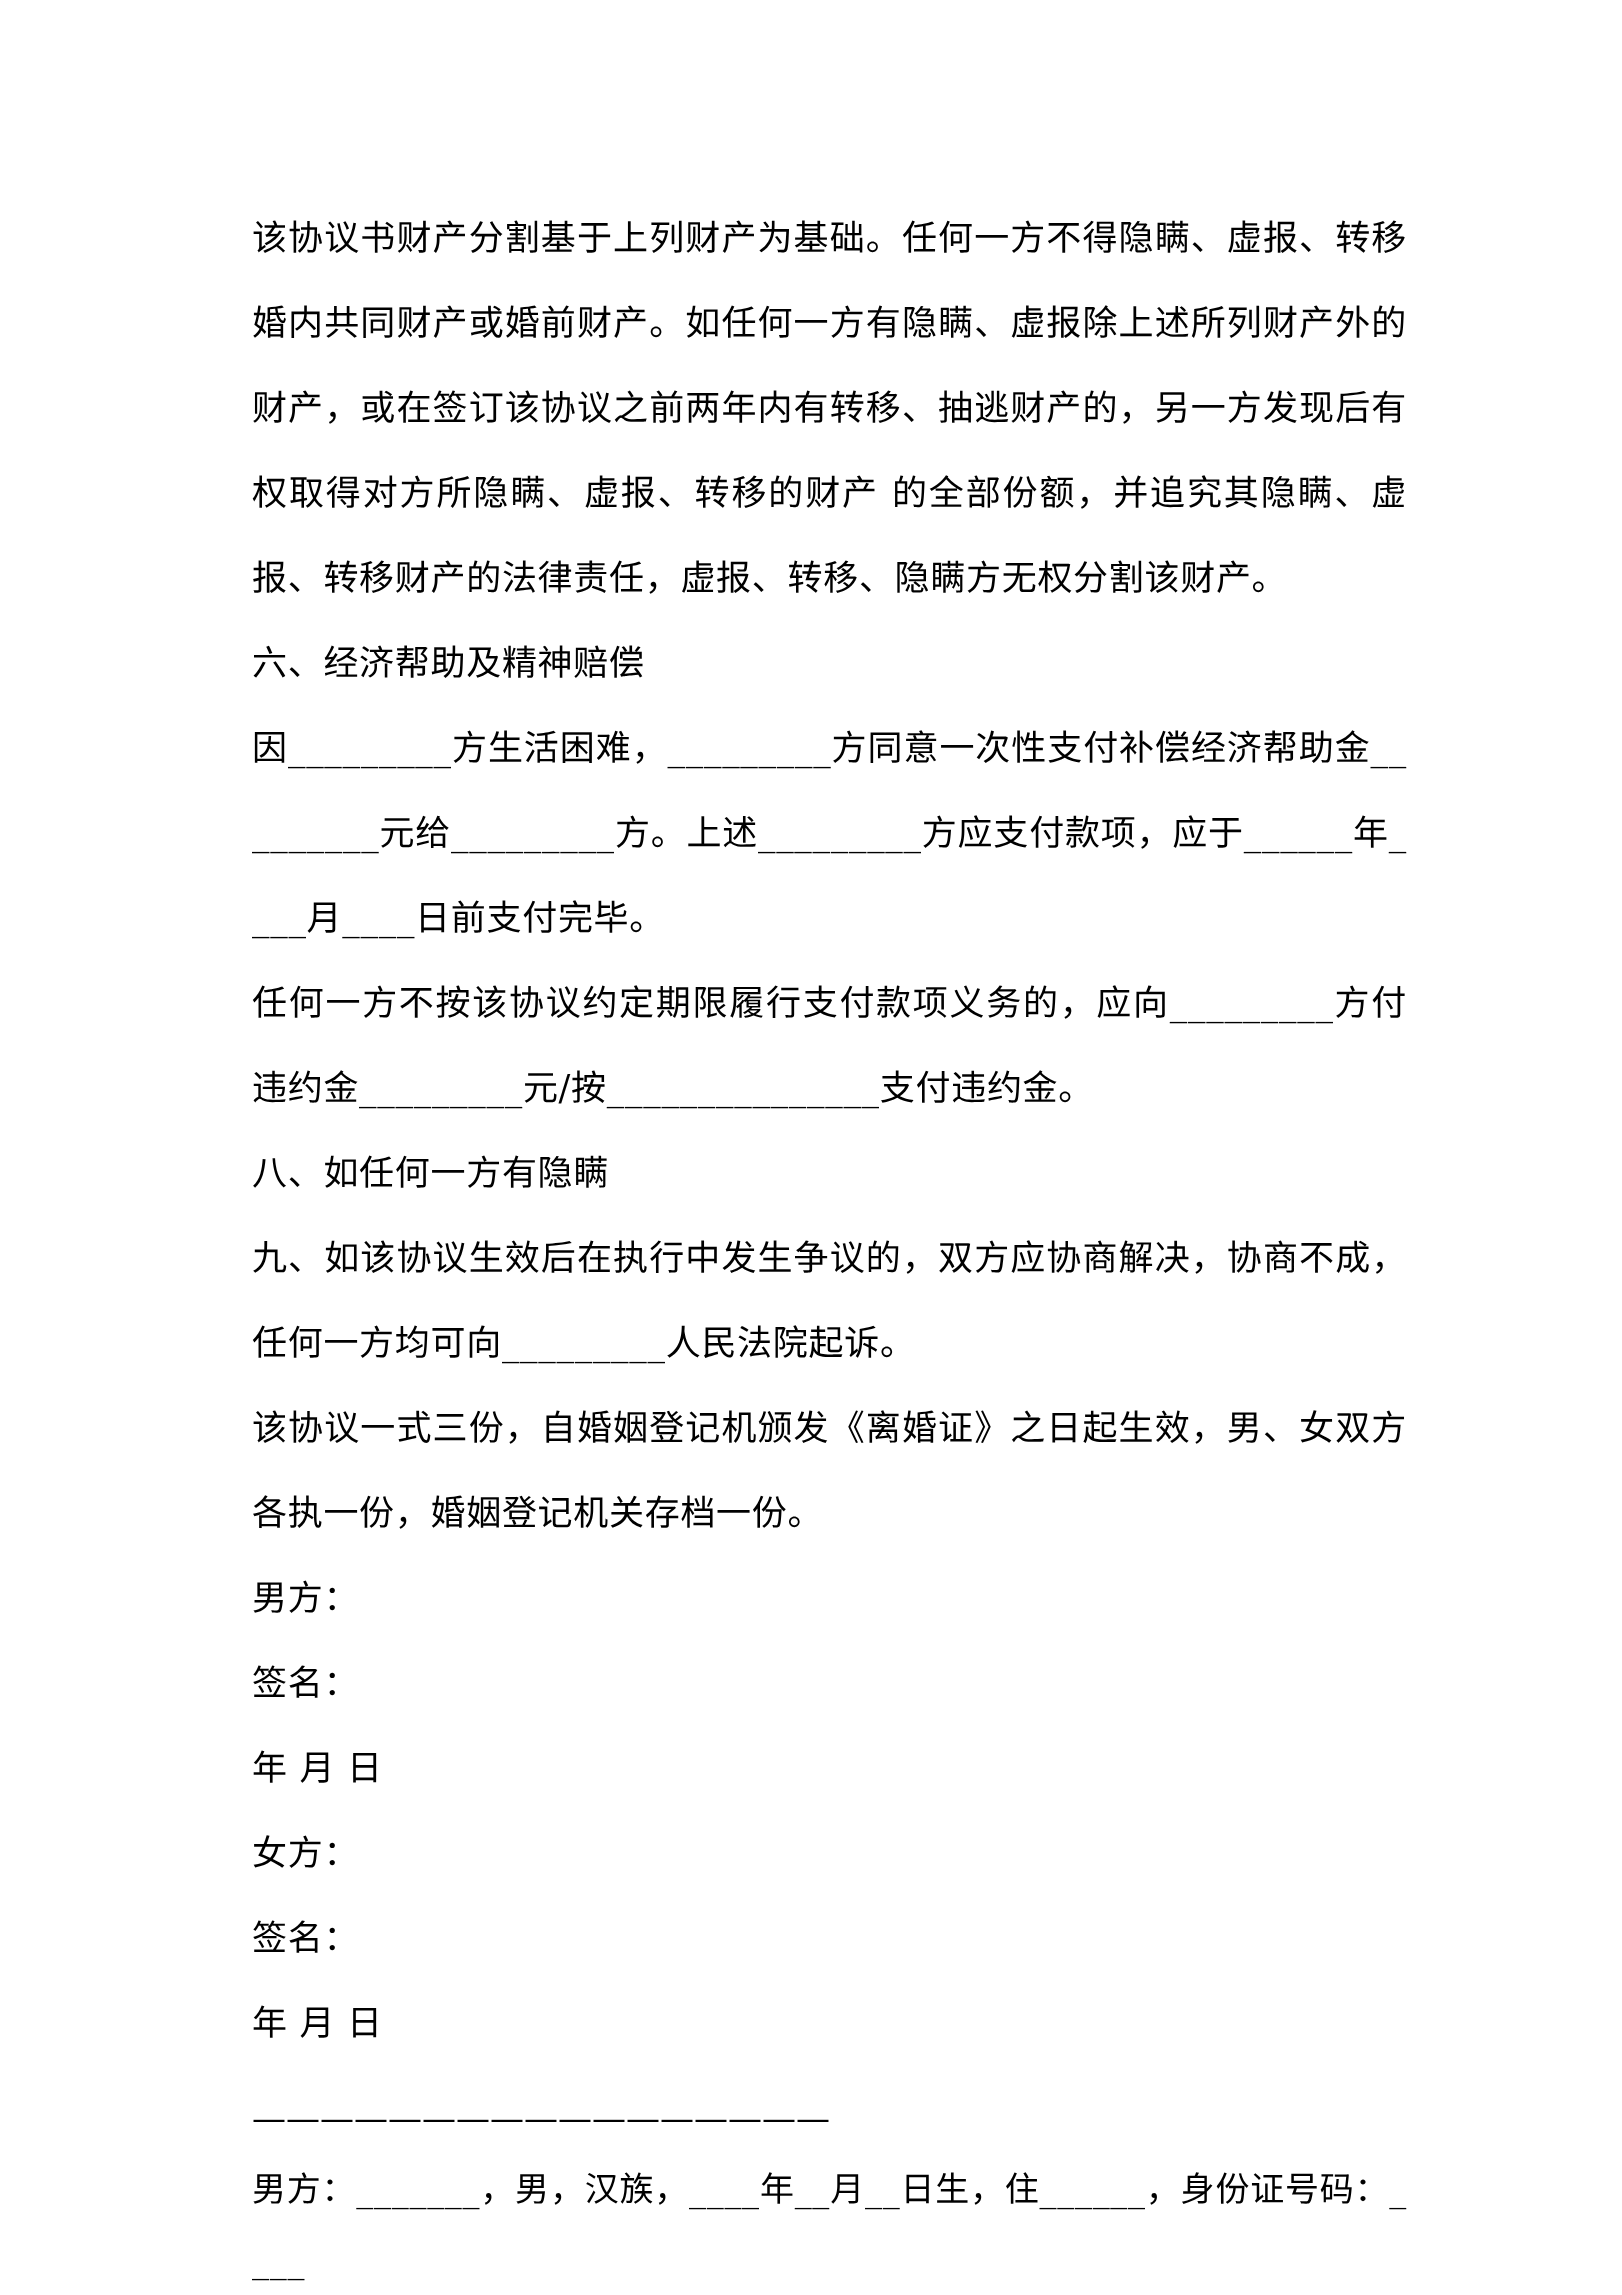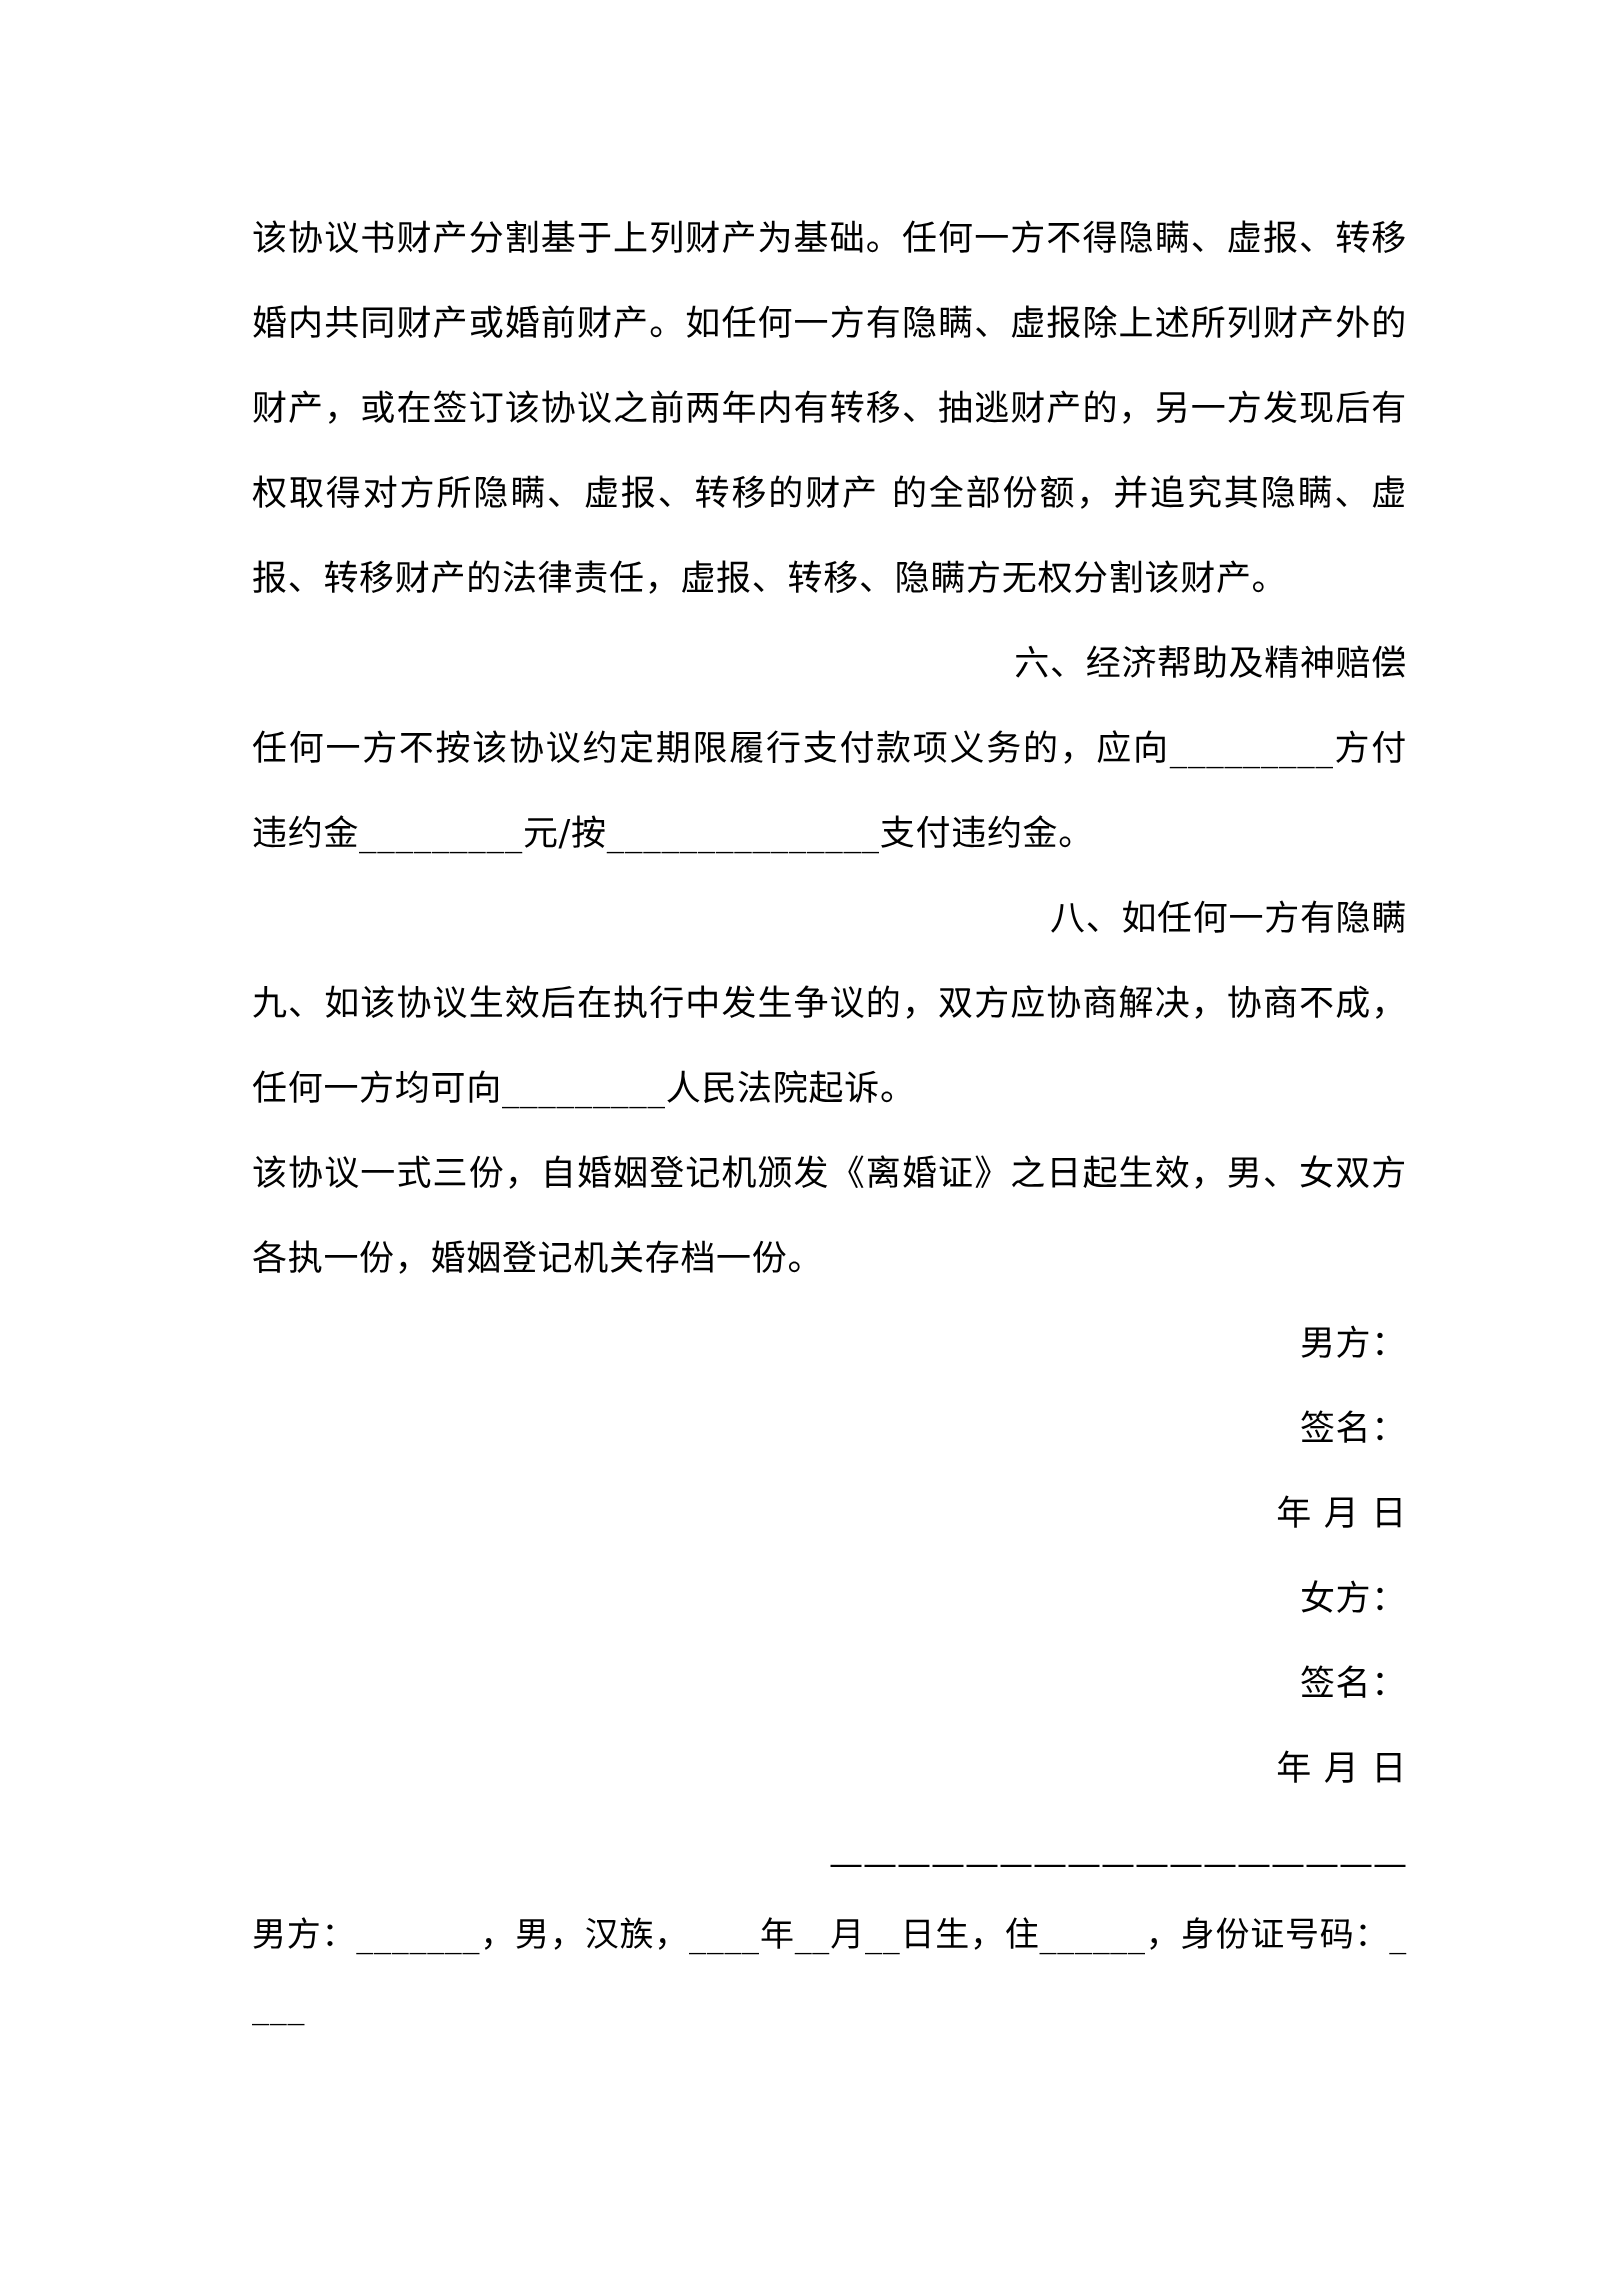--- a/index.html
+++ b/index.html
@@ -22,21 +22,21 @@
     margin: 0;
     font-size: 35px;
     line-height: 85px;
     letter-spacing: 0.7px;
     word-break: break-all;
   }
   .justify {
     text-align: justify;
   }
   .plain {
-    text-align: right;
+    text-align: left;
   }
   .tight {
     font-size: 34px;
     line-height: 71px;
   }
   .fill {
     text-align: justify;
     text-align-last: justify;
   }
   .divider {
@@ -44,20 +44,21 @@
     white-space: nowrap;
     letter-spacing: 0;
   }
 </style>
 </head>
 <body>
 
 <div class="page">
   <p class="block justify">该协议书财产分割基于上列财产为基础。任何一方不得隐瞒、虚报、转移婚内共同财产或婚前财产。如任何一方有隐瞒、虚报除上述所列财产外的财产，或在签订该协议之前两年内有转移、抽逃财产的，另一方发现后有权取得对方所隐瞒、虚报、转移的财产 的全部份额，并追究其隐瞒、虚报、转移财产的法律责任，虚报、转移、隐瞒方无权分割该财产。</p>
   <p class="block plain">六、经济帮助及精神赔偿</p>
+  <p class="block justify">因_________方生活困难，_________方同意一次性支付补偿经济帮助金_________元给_________方。上述_________方应支付款项，应于______年____月____日前支付完毕。</p>
   <p class="block justify">任何一方不按该协议约定期限履行支付款项义务的，应向_________方付违约金_________元/按_______________支付违约金。</p>
   <p class="block plain">八、如任何一方有隐瞒</p>
   <p class="block justify">九、如该协议生效后在执行中发生争议的，双方应协商解决，协商不成，任何一方均可向_________人民法院起诉。</p>
   <p class="block justify">该协议一式三份，自婚姻登记机颁发《离婚证》之日起生效，男、女双方各执一份，婚姻登记机关存档一份。</p>
   <p class="block plain">男方：</p>
   <p class="block plain">签名：</p>
   <p class="block plain">年  月  日</p>
   <p class="block plain">女方：</p>
   <p class="block plain">签名：</p>
   <p class="block plain">年  月  日</p>

